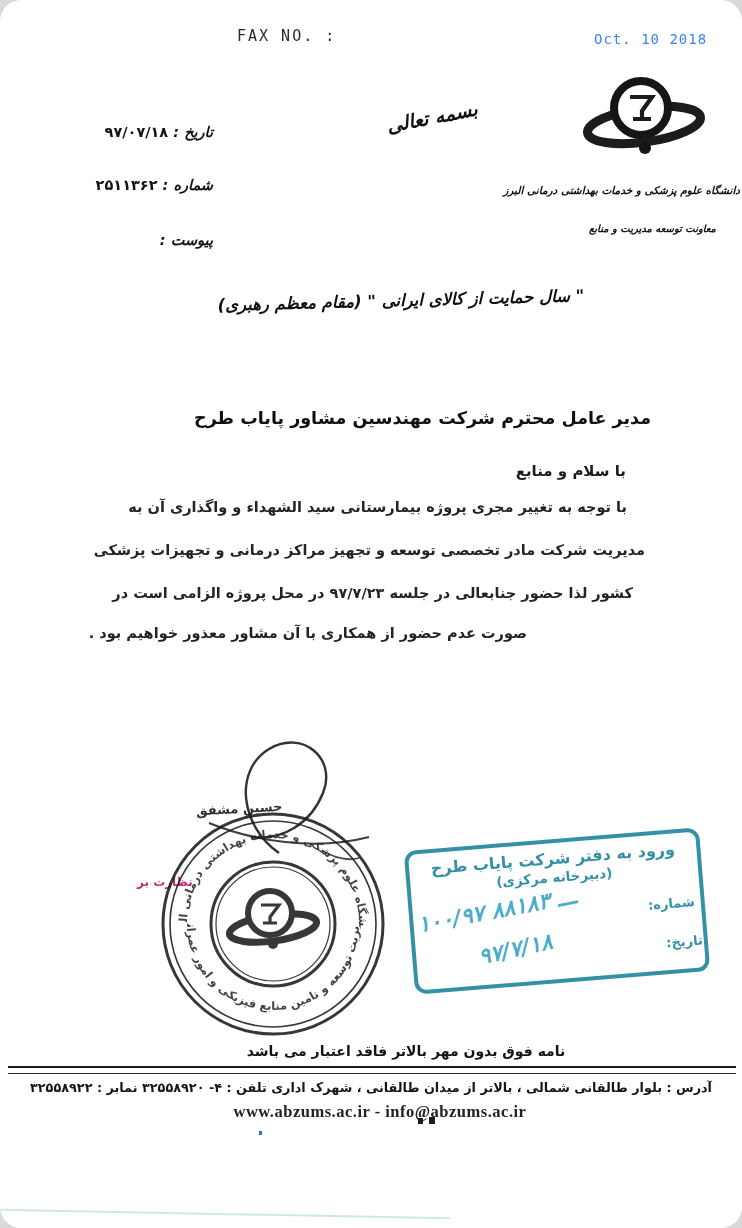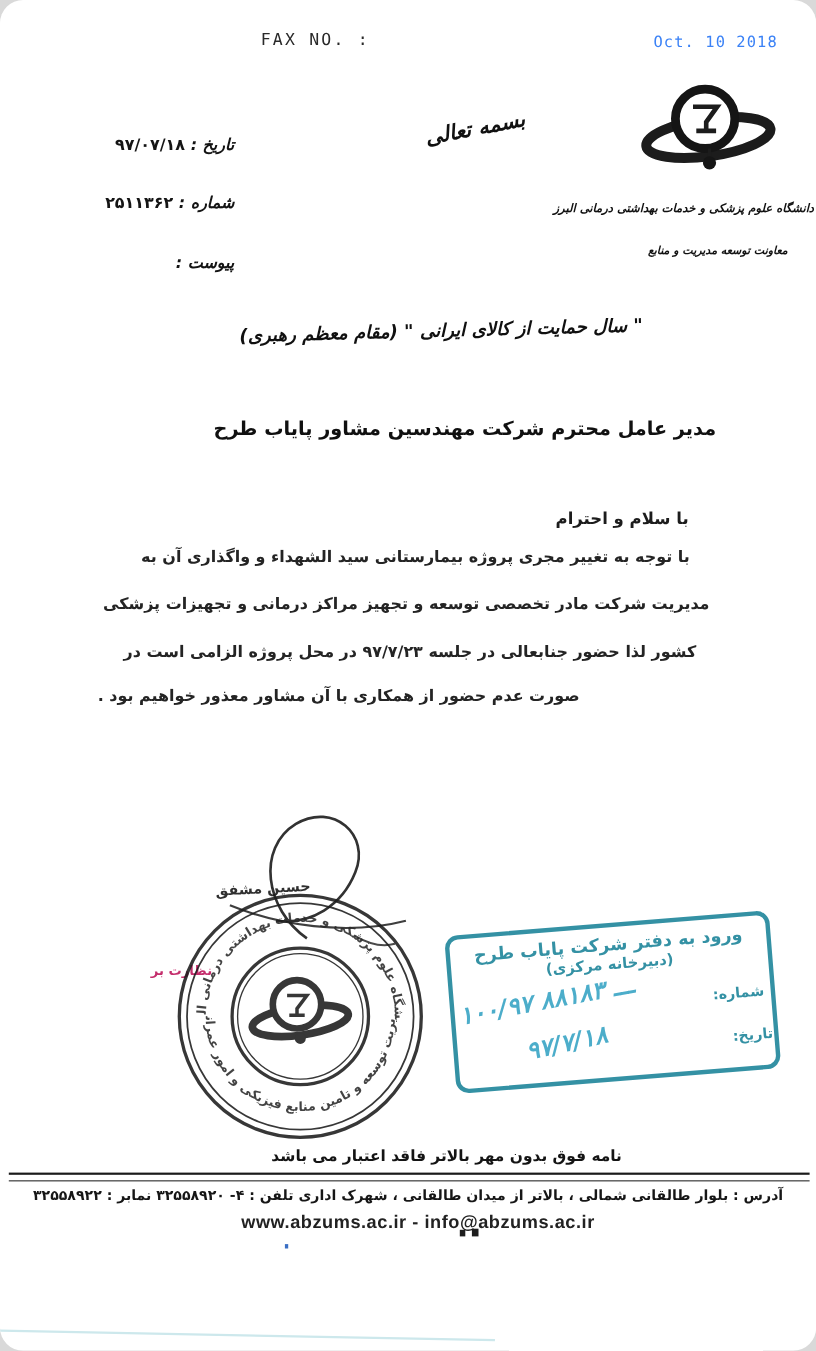--- a/index.html
+++ b/index.html
@@ -20,21 +20,21 @@
   .besm{left:386px;top:106px;font-size:19px;transform:rotate(-11deg);color:#111;}
 
   .meta-row{position:absolute;width:195px;left:18px;text-align:right;direction:rtl;
             font-size:14.5px;font-weight:bold;color:#141414;white-space:nowrap;}
   .meta-label{font-style:italic;}
   .m1{top:124px;} .m2{top:177px;} .m3{top:232px;}
 
   .slogan{left:205px;top:291px;width:392px;text-align:center;font-size:16.5px;
           transform:rotate(-1.5deg);color:#101010;direction:rtl;white-space:nowrap;}
 
-  .recipient{right:91px;top:380px;font-size:17.5px;font-weight:bold;direction:rtl;
+  .recipient{right:91px;top:408px;font-size:17.5px;font-weight:bold;direction:rtl;
              white-space:nowrap;color:#101010;}
   .salutation{right:116px;top:462px;font-size:15px;font-weight:bold;direction:rtl;color:#1c1c1c;}
   .bodyline{position:absolute;direction:rtl;white-space:nowrap;font-size:14.5px;
             font-weight:bold;color:#242424;}
   .b1{right:115px;top:499px;} .b2{right:97px;top:542px;}
   .b3{right:109px;top:585px;}  .b4{right:215px;top:625px;margin-left:36px;}
 
   .sig-svg{left:183px;top:731px;}
   .sig-name{left:196px;top:801px;font-size:13px;font-weight:bold;direction:rtl;
             transform:rotate(-3deg);color:#191919;opacity:.9;}
@@ -52,21 +52,21 @@
   .bs-num{left:4px;top:50px;font-size:22px;transform:rotate(-6deg);}
   .bs-date{left:62px;top:90px;font-size:22px;transform:rotate(-8deg);}
 
   .validity{left:70px;right:0;top:1043px;text-align:center;font-size:14px;font-weight:bold;
             direction:rtl;color:#141414;}
   .rule{left:8px;right:6px;top:1066px;height:5px;border-top:2.5px solid #1b1b1b;
         border-bottom:1.5px solid #2a2a2a;}
   .address{left:15px;right:15px;top:1080px;text-align:center;font-size:12.8px;font-weight:bold;
            direction:rtl;color:#161616;white-space:nowrap;}
   .website{left:0;right:30px;top:1102px;text-align:center;
-           font-family:Liberation Sans, sans-serif;font-size:16.5px;
+           font-family:Liberation Serif, serif;font-size:16.5px;
            letter-spacing:.5px;font-weight:600;color:#222;margin-left:48px;}
 
   .artifact{position:absolute;}
   .a1{left:418px;top:1118px;width:5px;height:6px;background:#1d1d1d;}
   .a2{left:429px;top:1117px;width:6px;height:7px;background:#1d1d1d;}
   .a3{left:259px;top:1131px;width:3px;height:4px;background:#3a6fc4;}
   .a4{left:-5px;top:1213px;width:455px;height:2px;background:#cde8ec;transform:rotate(1.1deg);}
   svg .ink{stroke:#1c1c1c;fill:none;}
 </style>
 </head>
@@ -99,21 +99,21 @@
       <span>۲۵۱۱۳۶۲</span>
     </div>
     <div class="meta-row m3">
       <span class="meta-label">پیوست :</span>
     </div>
   </div>
 
   <div class="abs nasta slogan">" سال حمایت از کالای ایرانی " (مقام معظم رهبری)</div>
 
   <div class="abs recipient">مدیر عامل محترم شرکت مهندسین مشاور پایاب طرح</div>
-  <div class="abs salutation">با سلام و احترام</div>
+  <div class="abs salutation">با سلام و منابع</div>
   <div class="bodyline b1">با توجه به تغییر مجری پروژه بیمارستانی سید الشهداء و واگذاری آن به</div>
   <div class="bodyline b2">مدیریت شرکت مادر تخصصی توسعه و تجهیز مراکز درمانی و تجهیزات پزشکی</div>
   <div class="bodyline b3">کشور لذا حضور جنابعالی در جلسه ۹۷/۷/۲۳ در محل پروژه الزامی است در</div>
   <div class="bodyline b4">صورت عدم حضور از همکاری با آن مشاور  معذور خواهیم بود .</div>
 
   <svg class="abs sig-svg" width="225" height="140" viewBox="0 0 225 140">
     <path class="ink" d="M96,122 C58,96 50,40 86,18 C120,-2 154,28 140,62 C128,92 100,110 68,106" stroke-width="2.4" opacity=".9"></path>
     <path class="ink" d="M26,92 C70,110 132,120 186,106" stroke-width="2" opacity=".85"></path>
     <path class="ink" d="M140,120 C152,127 165,130 176,127" stroke-width="1.8" opacity=".8"></path>
   </svg>

